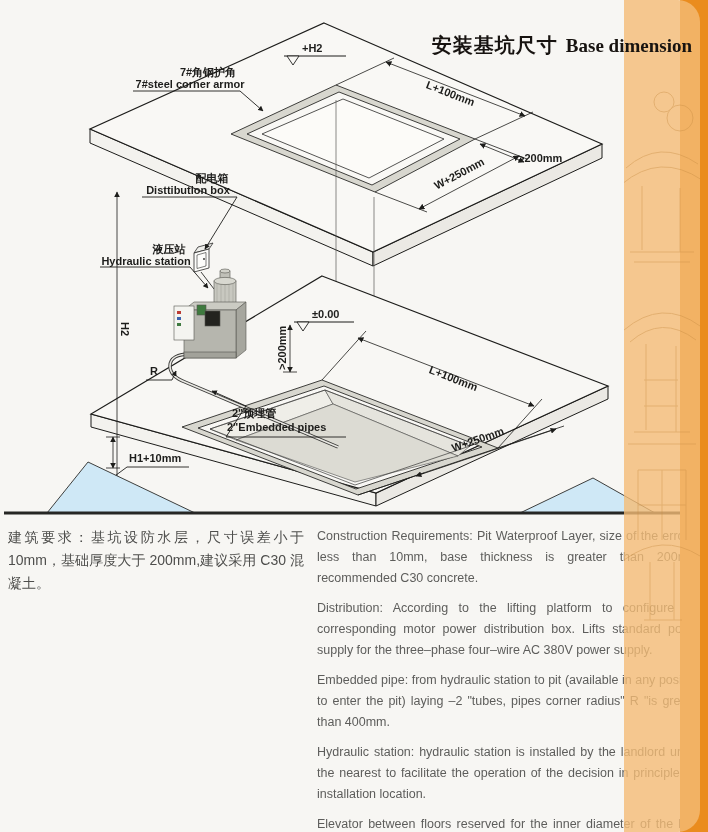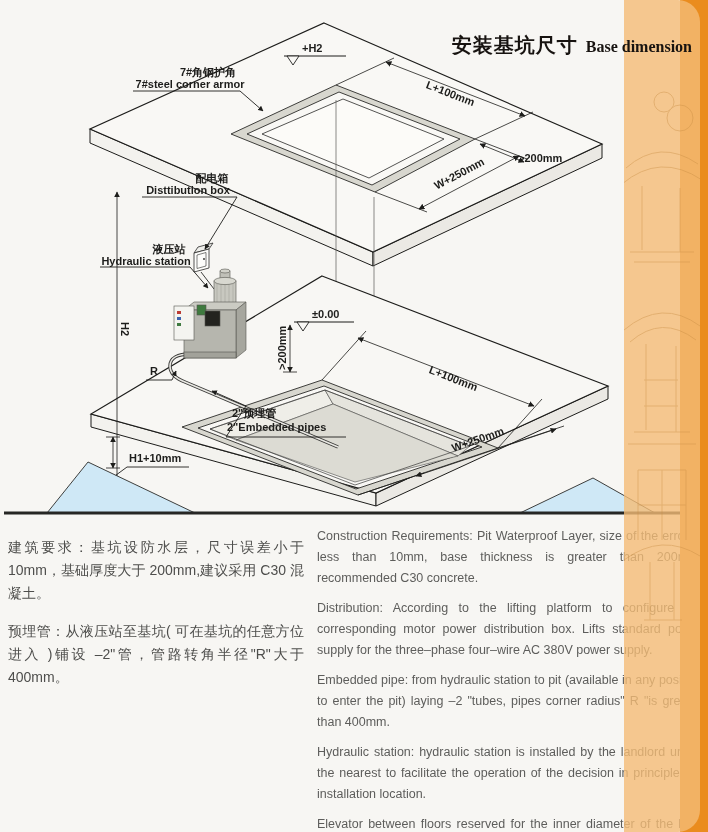--- a/index.html
+++ b/index.html
@@ -9,32 +9,32 @@
   
   .strip-dark{position:absolute;top:0;right:0;width:28px;height:832px;background:#ea8c1e;z-index:2;}
   .panel-light{position:absolute;top:0;left:624px;width:76px;height:832px;
                background:rgba(244,188,118,0.80);border-radius:0 22px 22px 0;z-index:2;}
   .panel-light svg{position:absolute;top:0;left:0;}
 
   
   .title{position:absolute;top:32px;left:0;right:16px;text-align:right;z-index:3;
          font-family:"Liberation Serif","DejaVu Serif",serif;font-weight:bold;color:#171310;}
   .title .zh{font-size:20px;letter-spacing:1px;}
-  .title .en{font-size:16px;margin-left:8px;}
+  .title .en{font-size:19px;margin-left:8px;}
 
   
   .diagram{position:absolute;top:0;left:0;z-index:1;}
   .diagram text{font-family:"Liberation Sans",sans-serif;font-weight:bold;fill:#1d1d1b;}
   .lab{font-size:11px;}
   .dim{font-size:11px;}
 
   
   .notes-zh{position:absolute;top:524px;left:8px;width:296px;z-index:1;
             font-size:14px;line-height:23px;color:#4e4e4c;text-align:justify;}
-  .notes-zh p{margin:12px 0 15px 0;}
+  .notes-zh p{margin:2px 0 15px 0;}
   .notes-en{position:absolute;top:526px;left:317px;width:385px;z-index:1;
             font-size:12.5px;line-height:21px;color:#5d5d5b;text-align:justify;}
   .notes-en p{margin:0 0 9px 0;}
 </style>
 </head>
 <body>
 
 <div class="page">
 
   <svg class="diagram" width="708" height="524" viewBox="0 0 708 524">
@@ -173,21 +173,20 @@
     <path d="M593,478 L655,513 L520,513 Z" fill="#cfe8f6" stroke="#2a2a28" stroke-width="0.9"></path>
     <path d="M4,513 H702" stroke="#262624" stroke-width="3"></path>
   </svg>
 
   <div class="title">
     <span class="zh">安装基坑尺寸</span><span class="en">Base dimension</span>
   </div>
 
   <div class="notes-zh">
     <p>建筑要求：基坑设防水层，尺寸误差小于 10mm，基础厚度大于 200mm,建议采用 C30 混凝土。</p>
-    <p>预埋管：从液压站至基坑( 可在基坑的任意方位进入 )铺设 –2"管，管路转角半径"R"大于 400mm。</p>
 
   </div>
 
   <div class="notes-en">
     <p>Construction Requirements: Pit Waterproof Layer, size of the error is less than 10mm, base thickness is greater than 200mm, recommended C30 concrete.</p>
     <p>Distribution: According to the lifting platform to configure the corresponding motor power distribution box. Lifts standard power supply for the three–phase four–wire AC 380V power supply.</p>
     <p>Embedded pipe: from hydraulic station to pit (available in any position to enter the pit) laying –2 "tubes, pipes corner radius" R "is greater than 400mm.</p>
     <p>Hydraulic station: hydraulic station is installed by the landlord under the nearest to facilitate the operation of the decision in principle the installation location.</p>
     <p>Elevator between floors reserved for the inner diameter of the hole must be perpendicular to the first floor of the pit</p>
   </div>

